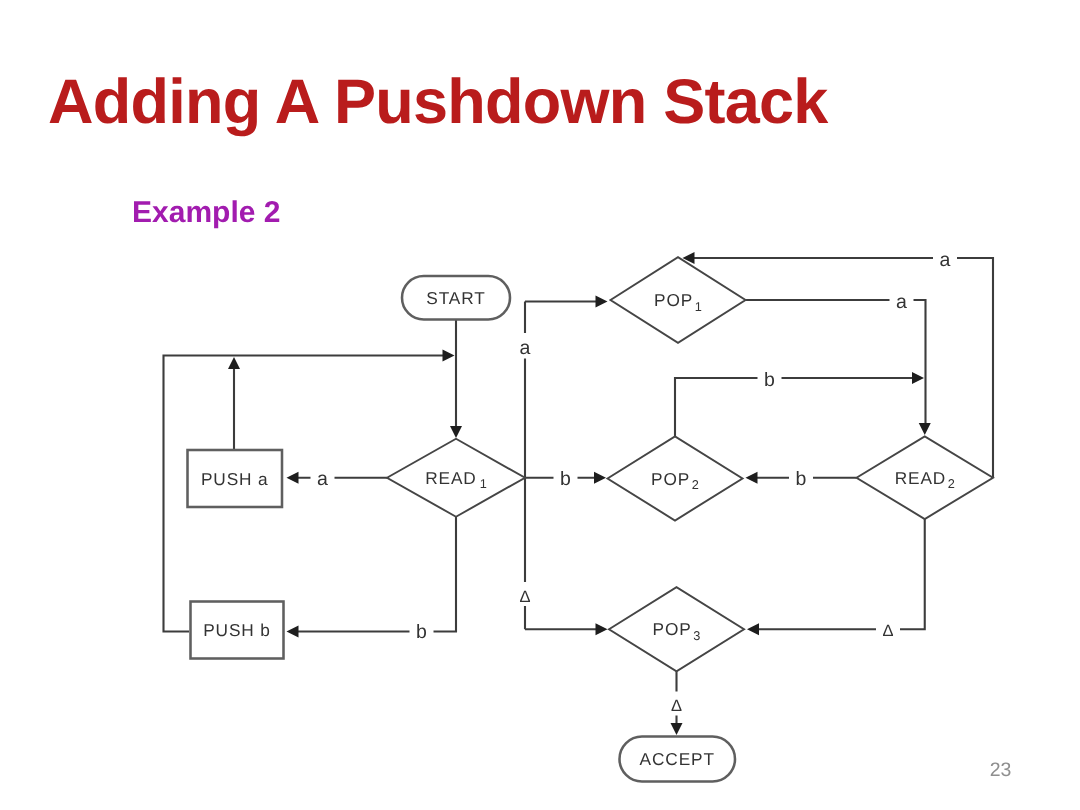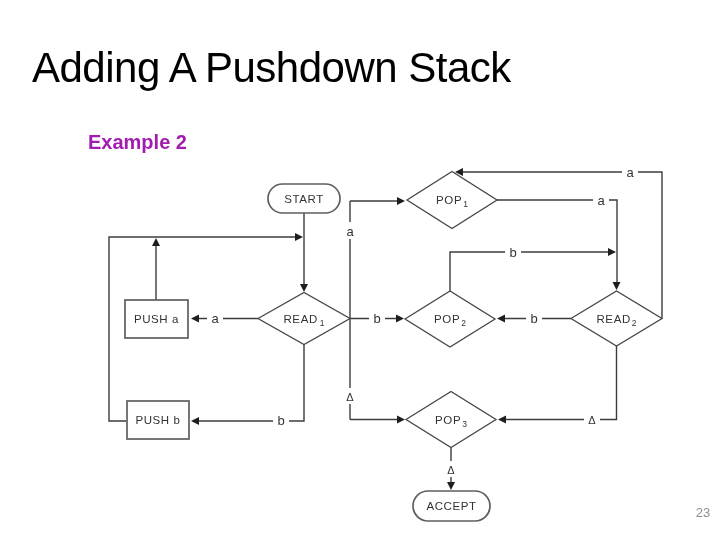--- a/index.html
+++ b/index.html
@@ -5,30 +5,30 @@
   html,body{margin:0;padding:0;}
   body{
     width:720px;height:540px;
     background:#ffffff;
     position:relative;
     overflow:hidden;
     font-family:"Liberation Sans",sans-serif;
   }
   .slide-title{
     position:absolute;left:32px;top:44px;
-    font-size:42px;font-weight:400;color:#000000;
+    font-size:42px;font-weight:700;color:#b91c1c;
     letter-spacing:-0.5px;white-space:nowrap;
   }
   .slide-subtitle{
     position:absolute;left:88px;top:131px;
     font-size:20px;font-weight:700;color:#a21caf;
     white-space:nowrap;
   }
   .page-number{
-    position:absolute;left:689px;top:505px;width:28px;
+    position:absolute;left:653px;top:505px;width:28px;
     font-size:13px;color:#8f8f8f;text-align:center;
   }
   svg{position:absolute;left:0;top:0;}
   .e{fill:none;stroke:#3c3c3c;stroke-width:1.4;}
   .ah{fill:#1e1e1e;stroke:none;}
   .shape{fill:#ffffff;stroke:#5f5f5f;stroke-width:1.7;}
   .dshape{fill:#ffffff;stroke:#454545;stroke-width:1.3;}
   .ntext{font-family:"Liberation Sans",sans-serif;font-size:11.5px;fill:#333333;letter-spacing:0.6px;}
   .sub{font-size:8.5px;letter-spacing:0;}
   .lbl{font-family:"Liberation Sans",sans-serif;font-size:13px;fill:#333333;}

